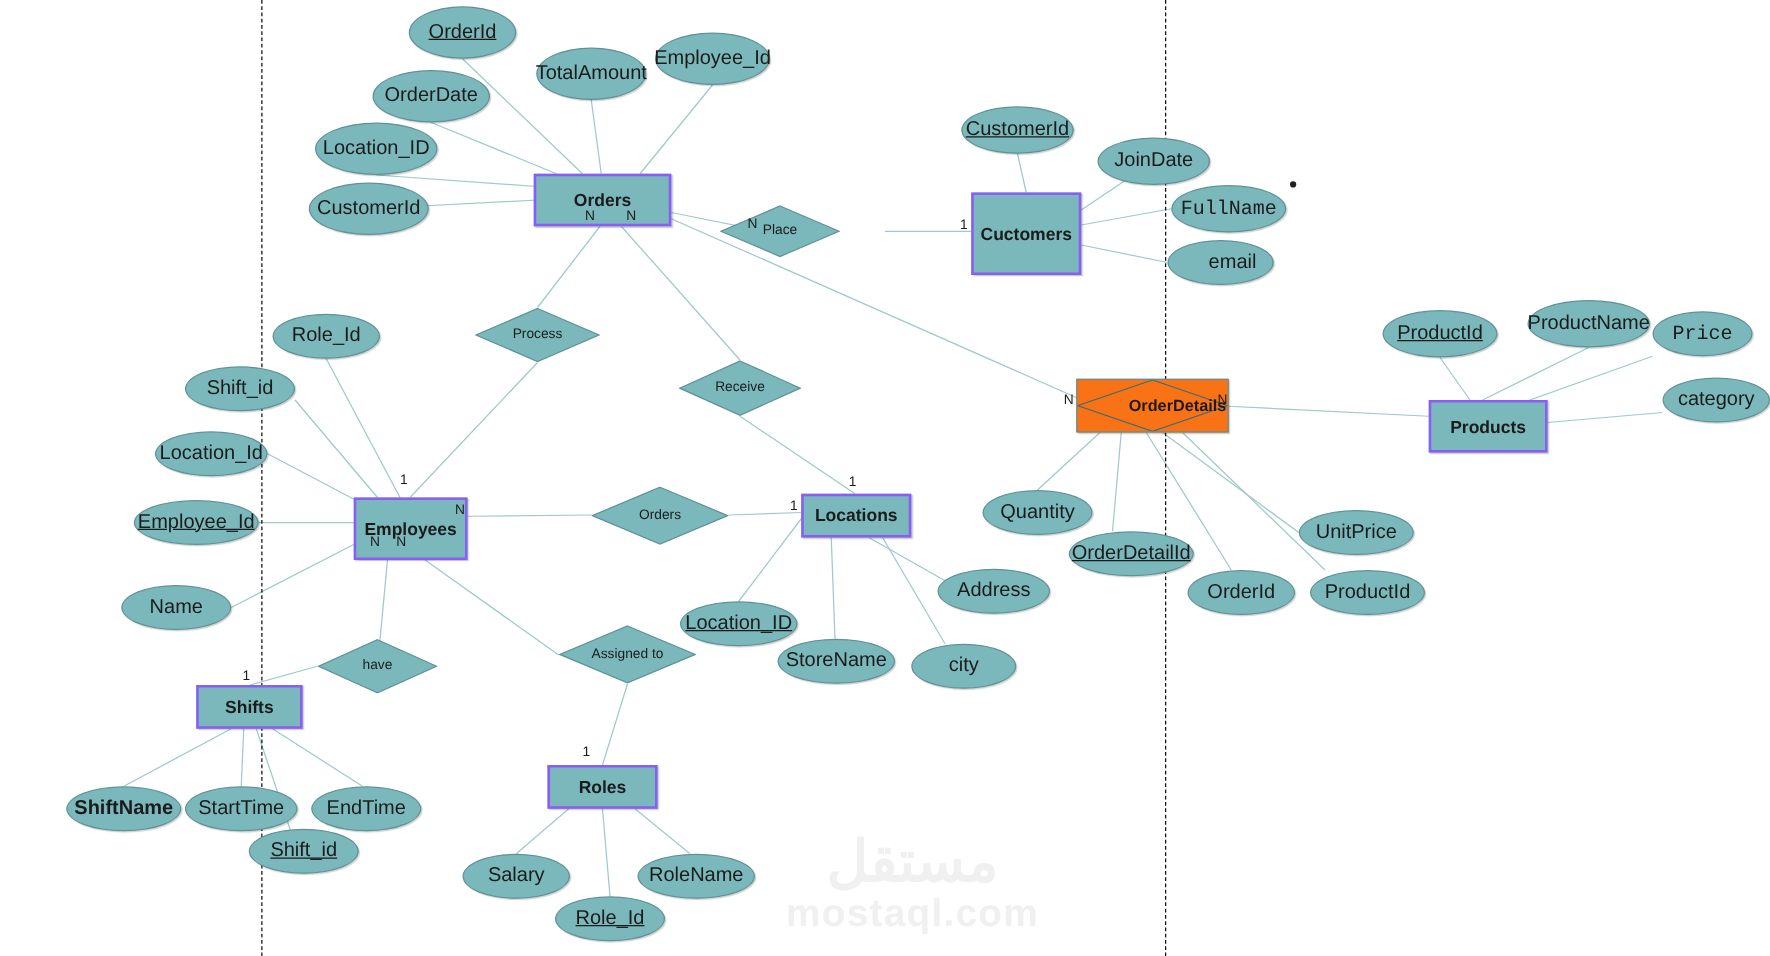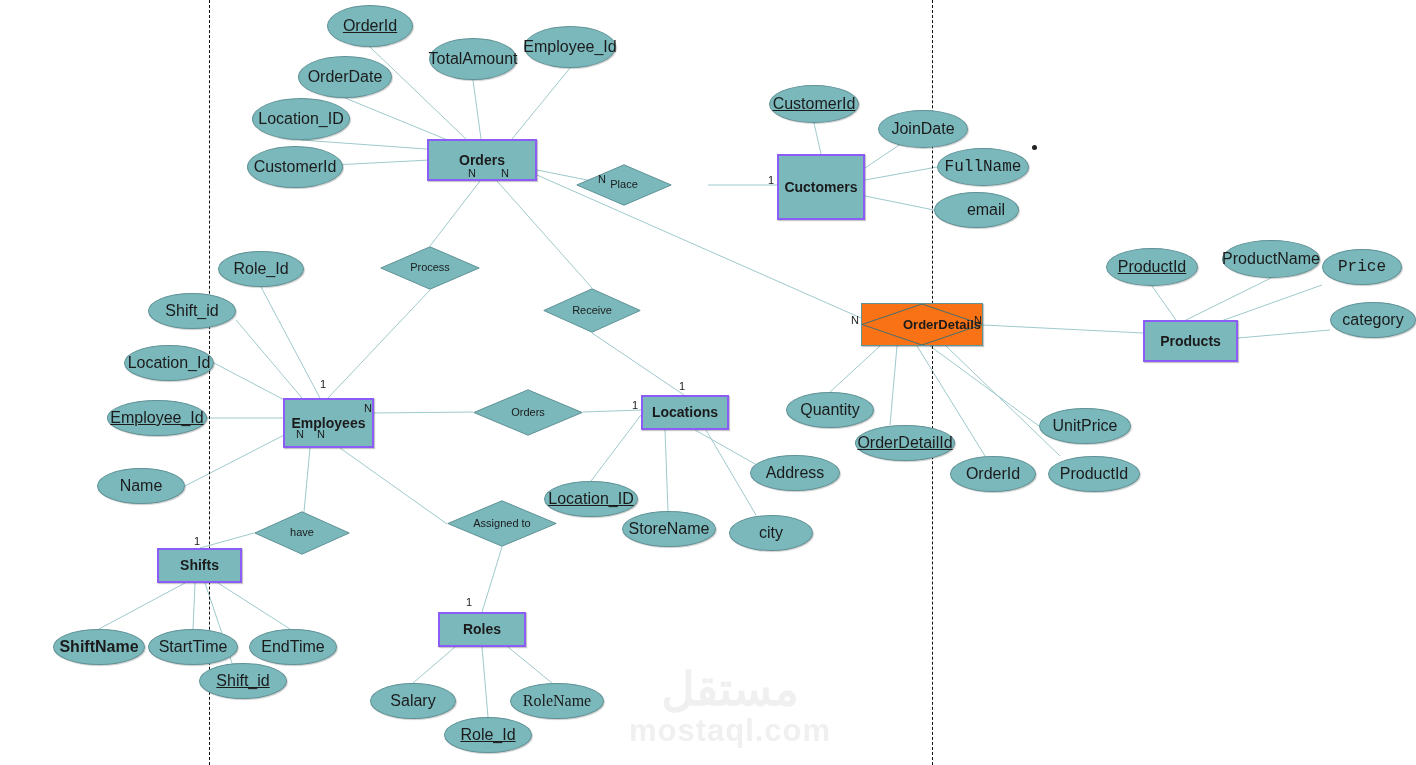--- a/index.html
+++ b/index.html
@@ -358,21 +358,21 @@
       </div>
       <div class="node attr key" style="left: 199px; top: 663px; width: 88px; height: 36px;">
         <span>Shift_id</span>
       </div>
       <div class="node attr" style="left: 370px; top: 683px; width: 86px; height: 36px;">
         <span>Salary</span>
       </div>
       <div class="node attr key" style="left: 444px; top: 717px; width: 88px; height: 36px;">
         <span>Role_Id</span>
       </div>
-      <div class="node attr" style="left: 510px; top: 683px; width: 94px; height: 36px; font-family: Liberation Serif, serif;">
+      <div class="node attr" style="left: 510px; top: 683px; width: 94px; height: 36px;">
         <span>RoleName</span>
       </div>
     </div>
   <div id="cards-layer">
       <div class="card" style="left: 468px; top: 168px;">N</div>
       <div class="card" style="left: 501px; top: 168px;">N</div>
       <div class="card" style="left: 598px; top: 174px;">N</div>
       <div class="card" style="left: 768px; top: 175px;">1</div>
       <div class="card" style="left: 851px; top: 315px;">N</div>
       <div class="card" style="left: 974px; top: 315px;">N</div>

